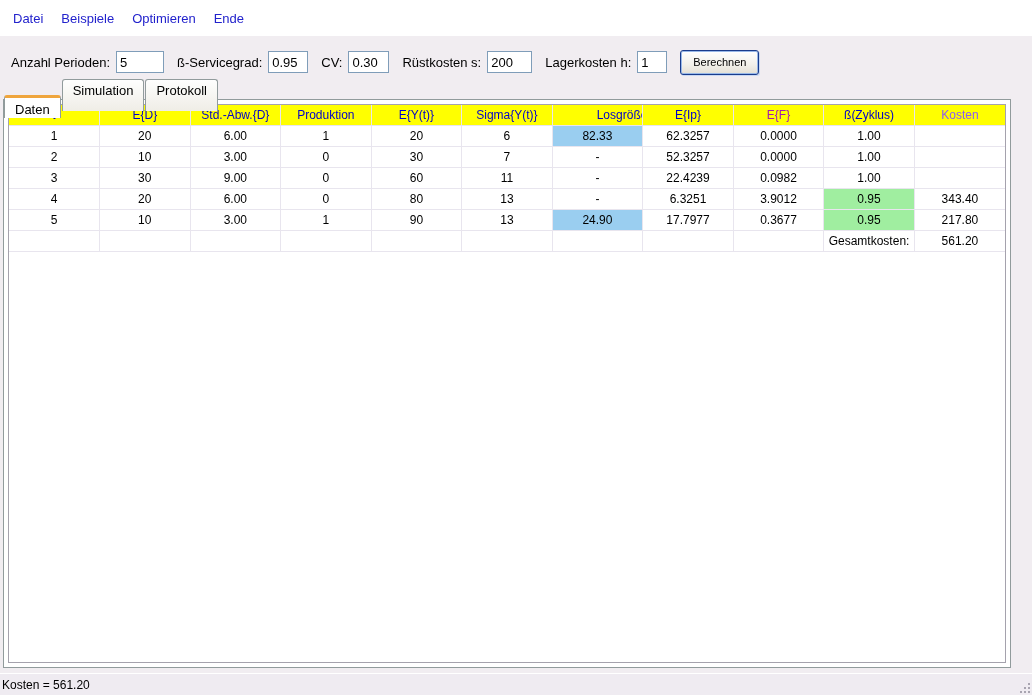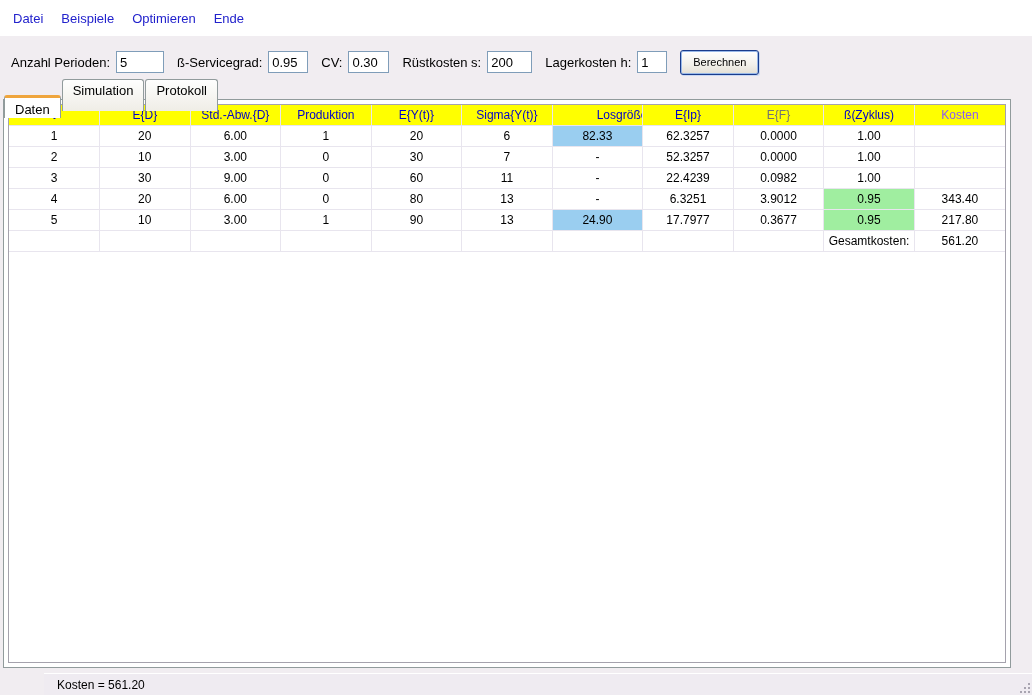--- a/index.html
+++ b/index.html
@@ -82,22 +82,22 @@
     height: 21px; border: 1px solid #E8E5EE;
     text-align: center; color: #000; background: #fff;
     overflow: hidden; white-space: nowrap;
   }
   table.grid td:first-child { border-left: none; }
   table.grid td:last-child { border-right: none; }
   
   .statusbar {
     position: absolute; left: 0; right: 0; bottom: 0; height: 22px;
     background: #EFEBF1; border-top: 1px solid #FFFFFF;
-    display: flex; align-items: center; padding-left: 13px;
-    font-size: 12px; color: #000; margin-left: 44px;
+    display: flex; align-items: center; padding-left: 2px;
+    font-size: 12px; color: #000;
   }
   .grip {
     position: absolute; right: 2px; bottom: 2px; width: 13px; height: 13px;
   }
   .grip::before {
     content: ""; position: absolute; right: 0; bottom: 0;
     width: 2px; height: 2px; background: #A8A4B0;
     box-shadow: -4px 0 #A8A4B0, -8px 0 #A8A4B0,
                 0 -4px #A8A4B0, -4px -4px #A8A4B0,
                 0 -8px #A8A4B0;
@@ -141,21 +141,21 @@
         <thead>
             <tr id="grid-head">
               <th style="background: rgb(255, 255, 0); color: rgb(0, 0, 204);">t</th>
               <th style="background: rgb(255, 255, 0); color: rgb(0, 0, 204);">E{D}</th>
               <th style="background: rgb(255, 255, 0); color: rgb(0, 0, 204);">Std.-Abw.{D}</th>
               <th style="background: rgb(255, 255, 0); color: rgb(0, 0, 204);">Produktion</th>
               <th style="background: rgb(255, 255, 0); color: rgb(0, 0, 204);">E{Y(t)}</th>
               <th style="background: rgb(255, 255, 0); color: rgb(0, 0, 204);">Sigma{Y(t)}</th>
               <th style="background: rgb(255, 255, 0); color: rgb(0, 0, 204); padding-left: 44px;">Losgröße</th>
               <th style="background: rgb(255, 255, 0); color: rgb(0, 0, 204);">E{Ip}</th>
-              <th style="background: rgb(255, 255, 0); color: #737373;">E{F}</th>
+              <th style="background: rgb(255, 255, 0); color: #a21caf;">E{F}</th>
               <th style="background: rgb(255, 255, 0); color: rgb(0, 0, 204);">ß(Zyklus)</th>
               <th style="background: rgb(255, 255, 0); color: #8b5cf6;">Kosten</th>
             </tr>
           </thead>
         <tbody id="grid-body">
             <tr>
               <td>1</td>
               <td>20</td>
               <td>6.00</td>
               <td>1</td>

